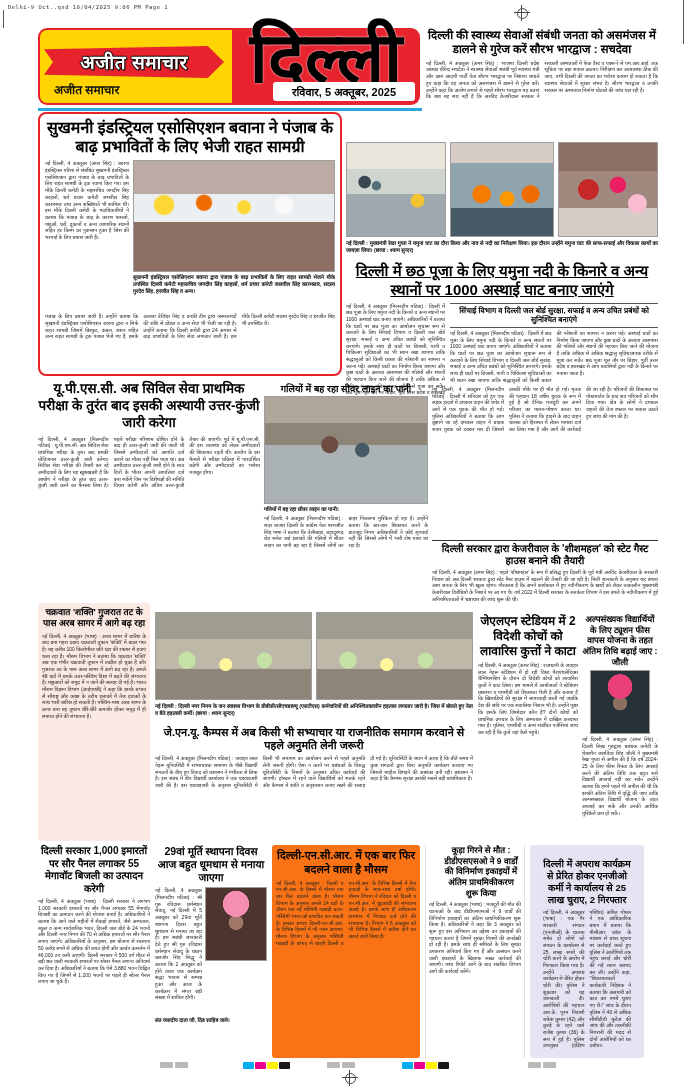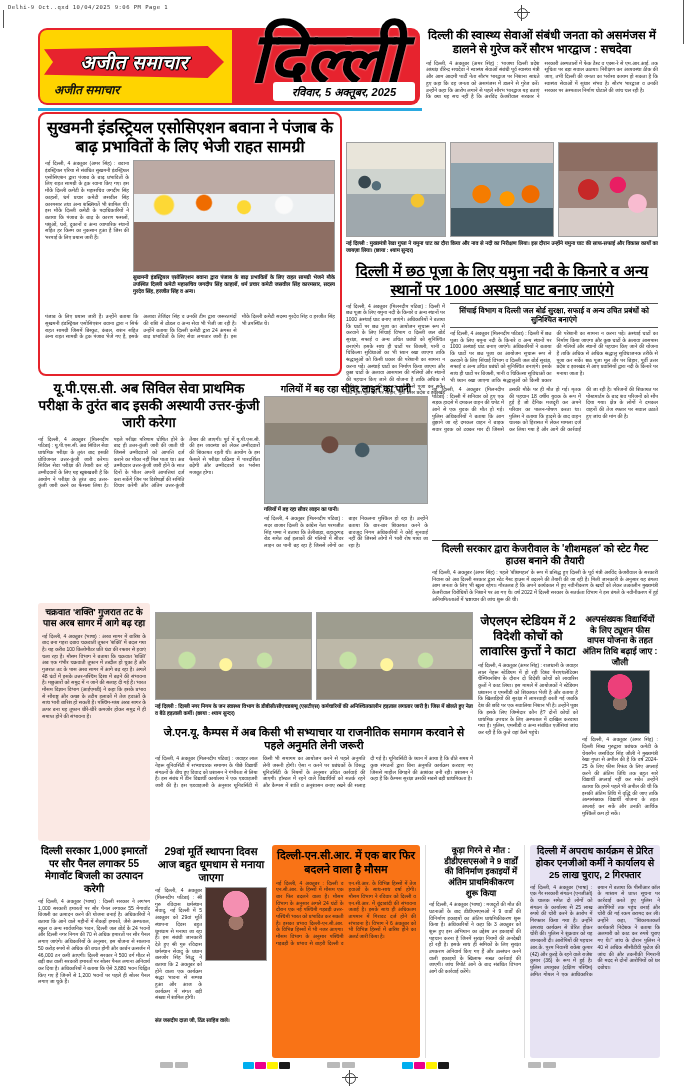--- a/index.html
+++ b/index.html
@@ -86,21 +86,21 @@
 
 <div class="abs slug" style="left:8px;top:4px;">Delhi-9 Oct..qxd   10/04/2025   9:06 PM   Page 1</div>
 <div class="abs regcross" style="left:514px;top:5px;">
     <span class="c"></span>
     <span class="h"></span>
     <span class="v"></span>
   </div>
 <div class="abs" style="left:3px;top:10px;width:1px;height:18px;background:#555;"></div>
 <div class="abs" style="left:683px;top:0;width:1px;height:44px;background:#555;"></div>
 
-<div class="abs mast" style="left:38px;top:28px;width:382px;height:77px;font-style:italic;">
+<div class="abs mast" style="left:38px;top:28px;width:382px;height:77px;">
   <div class="brandpanel">
     <div class="ribbon">
       <b>अजीत समाचार</b>
     </div>
     <div class="brandsub">अजीत समाचार</div>
   </div>
   <div class="mastTitle">दिल्ली</div>
   <div class="dateBox">रविवार, 5 अक्तूबर, 2025</div>
 </div>
 <div class="abs bluerule" style="left:38px;top:108px;width:384px;"></div>
@@ -197,21 +197,21 @@
 <div class="abs tintgreen" style="left:272px;top:845px;width:148px;height:213px;box-sizing:border-box;padding:4px;border-radius:3px;">
   <div class="hlc" style="font-size:11px;line-height:1.25;">दिल्ली-एन.सी.आर. में एक बार फिर बदलने वाला है मौसम</div>
   <div class="micro cols2" style="margin-top:3px;height:168px;overflow:hidden;">नई दिल्ली, 4 अक्तूबर : दिल्ली व एन.सी.आर. के हिस्सों में मौसम एक बार फिर बदलने वाला है। मौसम विभाग के अनुसार अगले 24 घंटों के दौरान एक नई पश्चिमी गड़बड़ी उत्तर-पश्चिमी भारत को प्रभावित कर सकती है। इसका प्रभाव दिल्ली-एन.सी.आर. के विभिन्न हिस्सों में भी नजर आएगा। मौसम विभाग के अनुसार पश्चिमी गड़बड़ी के प्रभाव से बाहरी दिल्ली व एन.सी.आर. के विभिन्न हिस्सों में तेज हवाओं के साथ-साथ वर्षा होगी। मौसम विभाग ने रविवार को दिल्ली व एन.सी.आर. में बूंदाबांदी की संभावना जताई है। इसके साथ ही अधिकतम तापमान में गिरावट दर्ज होने की संभावना है। विभाग ने 6 अक्तूबर को भी विभिन्न हिस्सों में बारिश होने का अलर्ट जारी किया है।</div>
 </div>
 
 <div class="abs" style="left:425px;top:845px;width:100px;height:213px;border-left:1px solid #ddd;border-right:1px solid #ddd;box-sizing:border-box;padding:0 3px;">
   <div class="hlc" style="font-size:8.5px;line-height:1.25;margin-left:12px;">कूड़ा गिरने से मौत : डीडीएसएसओ ने 9 वार्डों की विनिर्माण इकाइयों में अंतिम प्राथमिकीकरण शुरू किया</div>
   <div class="micro" style="margin-top:3px;height:168px;overflow:hidden;">नई दिल्ली, 4 अक्तूबर (भाषा) : मजदूरों की मौत की घटनाओं के बाद डीडीएसएसओ ने 9 वार्डों की विनिर्माण इकाइयों का अंतिम प्राथमिकीकरण शुरू किया है। अधिकारियों ने कहा कि 3 अक्तूबर को शुरू हुए इस अभियान का उद्देश्य उन इकाइयों की पहचान करना है जिनमें सुरक्षा नियमों की अनदेखी हो रही है। इसके साथ ही श्रमिकों के लिए सुरक्षा उपकरण अनिवार्य किए गए हैं और उल्लंघन करने वाली इकाइयों के खिलाफ सख्त कार्रवाई की जाएगी। जांच रिपोर्ट आने के बाद संबंधित विभाग आगे की कार्रवाई करेंगे।</div>
 </div>
 
-<div class="abs tintlav" style="left:530px;top:845px;width:130px;height:213px;box-sizing:border-box;padding:0;border-radius:3px;">
+<div class="abs tintlav" style="left:530px;top:845px;width:114px;height:213px;box-sizing:border-box;padding:13px;border-radius:3px;">
   <div class="hlc" style="font-size:9.5px;line-height:1.25;">दिल्ली में अपराध कार्यक्रम से प्रेरित होकर एनजीओ कर्मी ने कार्यालय से 25 लाख चुराए, 2 गिरफ्तार</div>
   <div class="micro cols2" style="margin-top:3px;height:172px;overflow:hidden;">नई दिल्ली, 4 अक्तूबर (भाषा) : एक गैर सरकारी संगठन (एनजीओ) के चालक समेत दो लोगों को संगठन के कार्यालय से 25 लाख रुपये की चोरी करने के आरोप में गिरफ्तार किया गया है। उन्होंने अपराध कार्यक्रम से प्रेरित होकर चोरी की। पुलिस ने शुक्रवार को यह जानकारी दी। आरोपियों की पहचान आर.के. पुरम निवासी राकेश कुमार (42) और कुरड़े के रहने वाले राजेश कुमार (36) के रूप में हुई है। पुलिस उपायुक्त (दक्षिण पश्चिम) अमित गोयल ने एक आधिकारिक बयान में बताया कि पीसीआर कॉल के माध्यम से प्राप्त सूचना पर कार्रवाई करते हुए पुलिस ने आरोपियों तक पहुंच बनाई और चोरी की गई रकम बरामद कर ली। उन्होंने कहा, ''शिकायतकर्ता कार्यकारी निदेशक ने बताया कि अलमारी को काट कर रुपये चुराए गए थे।'' जांच के दौरान पुलिस ने 40 से अधिक सीसीटीवी फुटेज की जांच की और तकनीकी निगरानी की मदद से दोनों आरोपियों को धर दबोचा।</div>
 </div>
 
 <div class="abs graypair" style="left:160px;top:1062px;">
     <span></span>
     <span></span>
   </div>
 <div class="abs cmykbar" style="left:243px;top:1062px;">
   <span style="background:#00aeef"></span>

